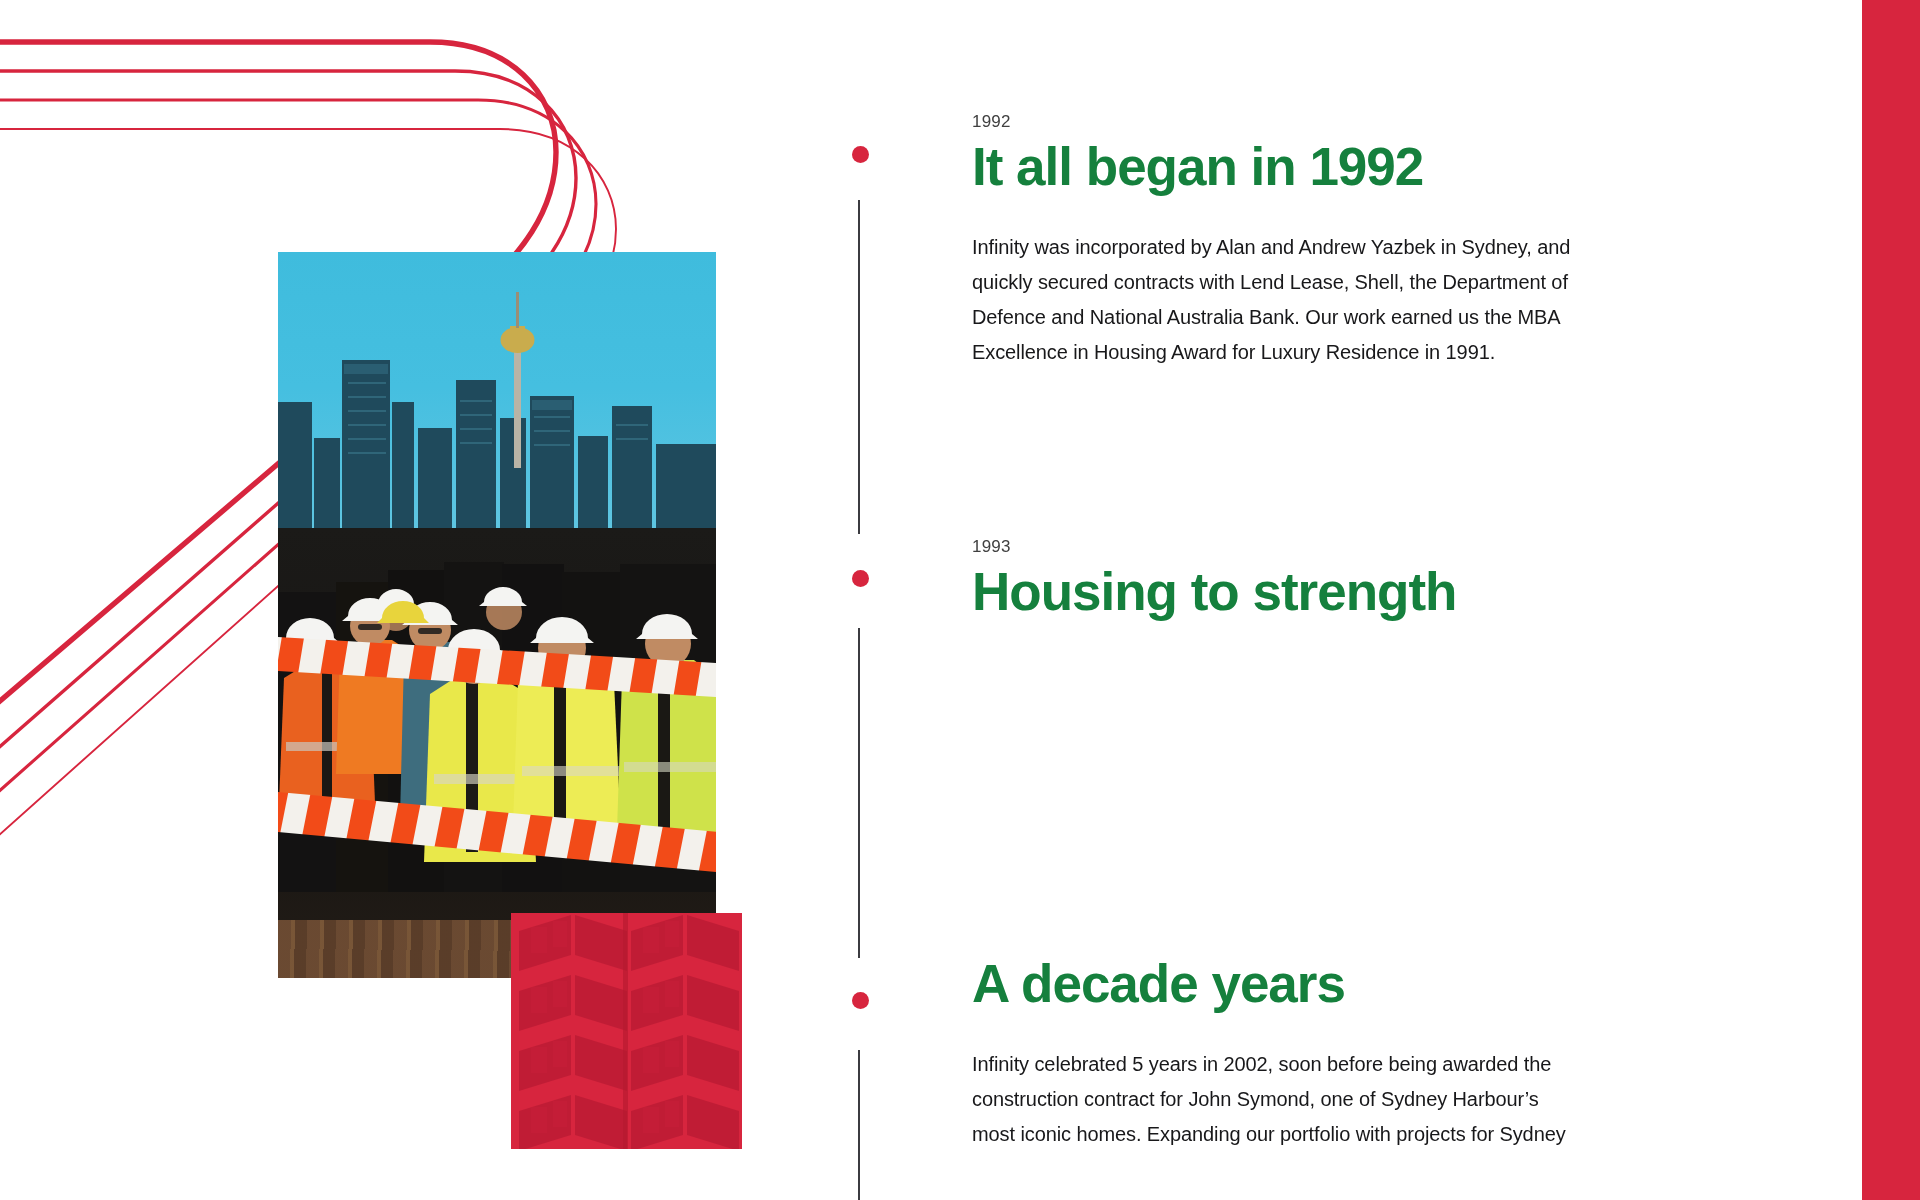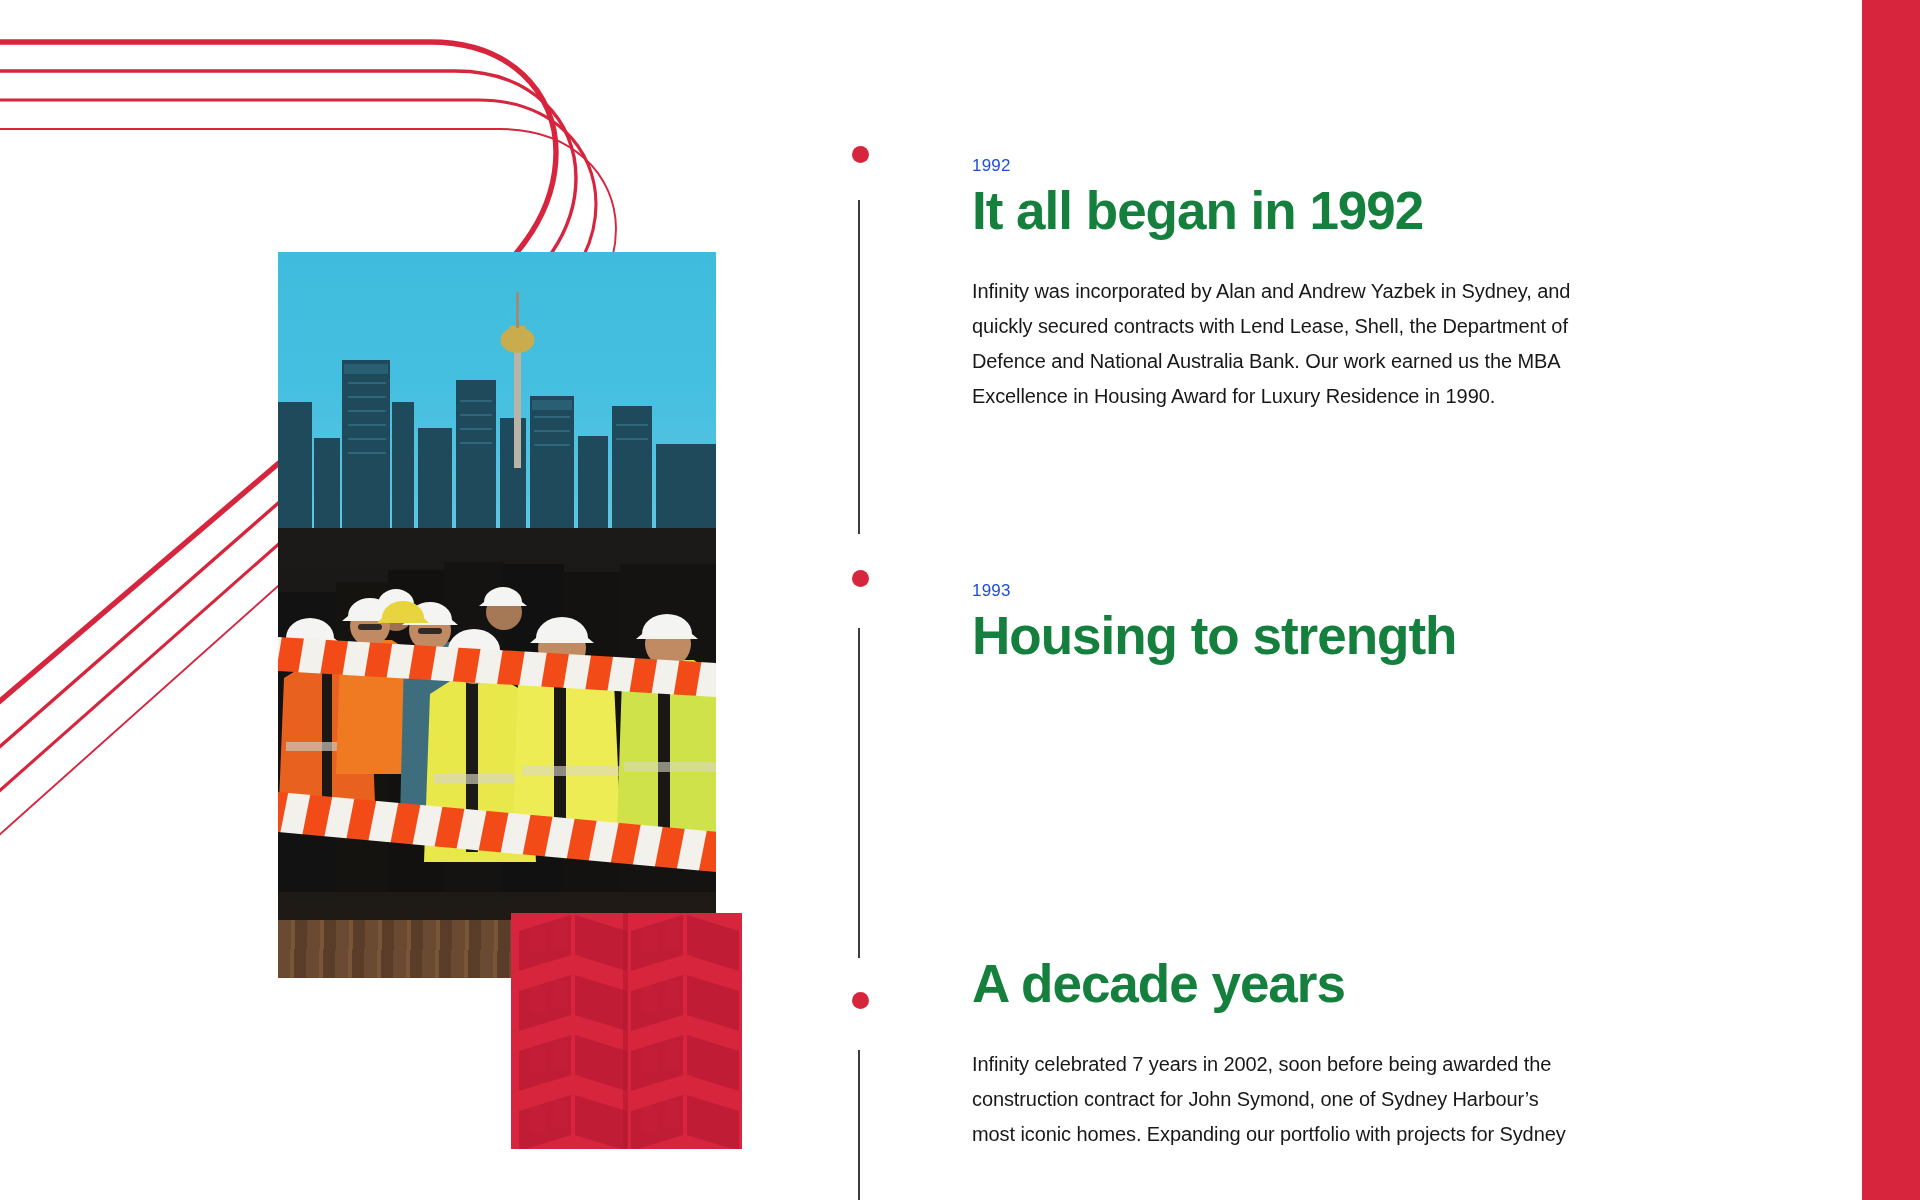--- a/index.html
+++ b/index.html
@@ -55,22 +55,22 @@
   }
   .tl-dot {
     position:absolute; width:17px; height:17px; border-radius:50%;
     background:#d7253e; left:852px;
   }
 
   
   .content { position:absolute; left:972px; top:0; width:700px; z-index:5; }
   .tl-item { position:absolute; left:0; width:680px; }
   .tl-year {
-    color:#1d4ed8; font-size:17px; line-height:20px; letter-spacing:.2px;
-    font-weight:400; margin-bottom:12px;margin-top:44px;
+    color:#404040; font-size:17px; line-height:20px; letter-spacing:.2px;
+    font-weight:400; margin-bottom:12px;
   }
   .tl-title {
     color:#15803d; font-size:53px; line-height:46px; font-weight:700;
     letter-spacing:-1.0px; margin-bottom:40px;
   }
   .tl-body {
     color:#18181a; font-size:20px; line-height:35px; font-weight:400;
     letter-spacing:-0.1px; max-width:612px;
   }
 </style>
@@ -283,30 +283,30 @@
 
     <div class="tl-dot" style="top:992px"></div>
     <div class="tl-line" style="top:1050px; height:150px"></div>
   </div>
 
   <div class="content">
 
     <div class="tl-item" style="top:112px">
       <div class="tl-year">1992</div>
       <div class="tl-title">It all began in 1992</div>
-      <div class="tl-body">Infinity was incorporated by Alan and Andrew Yazbek in Sydney, and quickly secured contracts with Lend Lease, Shell, the Department of Defence and National Australia Bank. Our work earned us the MBA Excellence in Housing Award for Luxury Residence in 1990.</div>
+      <div class="tl-body">Infinity was incorporated by Alan and Andrew Yazbek in Sydney, and quickly secured contracts with Lend Lease, Shell, the Department of Defence and National Australia Bank. Our work earned us the MBA Excellence in Housing Award for Luxury Residence in 1991.</div>
     </div>
 
     <div class="tl-item" style="top:537px">
       <div class="tl-year">1993</div>
       <div class="tl-title">Housing to strength</div>
     </div>
 
     <div class="tl-item" style="top:961px">
       <div class="tl-title">A decade years</div>
-      <div class="tl-body">Infinity celebrated 7 years in 2002, soon before being awarded the construction contract for John Symond, one of Sydney Harbour’s most iconic homes. Expanding our portfolio with projects for Sydney</div>
+      <div class="tl-body">Infinity celebrated 5 years in 2002, soon before being awarded the construction contract for John Symond, one of Sydney Harbour’s most iconic homes. Expanding our portfolio with projects for Sydney</div>
     </div>
 
   </div>
 
   <div class="right-bar"></div>
 
 </div>
 
 </body></html>

